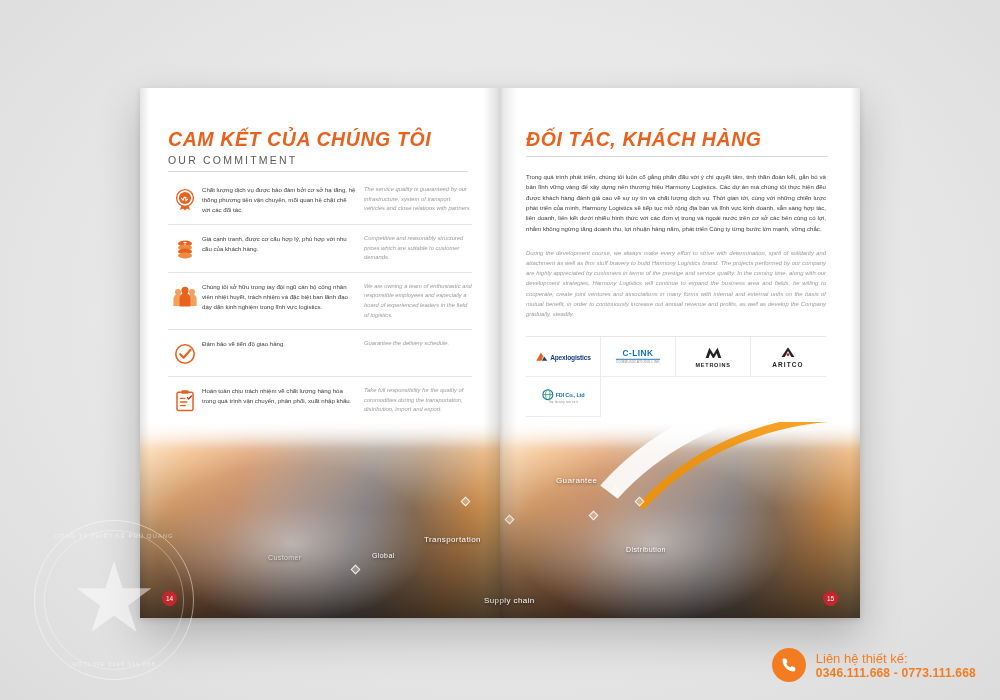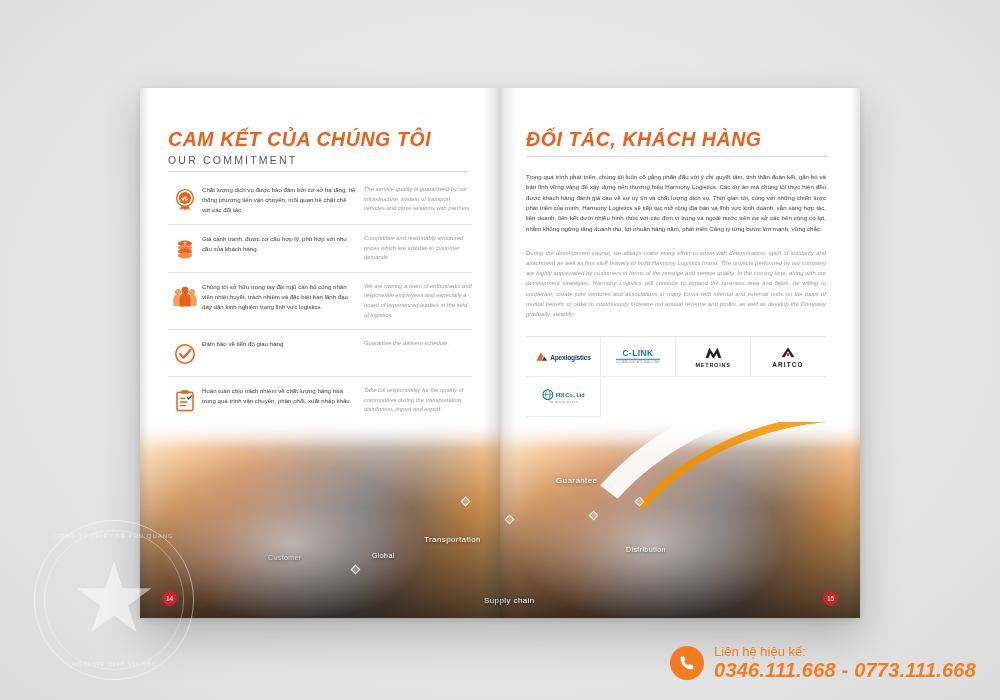--- a/index.html
+++ b/index.html
@@ -319,21 +319,21 @@
   }
   .contact-circle {
     width: 34px; height: 34px;
     border-radius: 50%;
     background: #f47c20;
     display: flex; align-items: center; justify-content: center;
     color: #fff;
     font-size: 17px;
   }
   .contact-line1 { color: #f47c20; font-size: 13px; }
-  .contact-line2 { color: #f47c20; font-size: 20px; font-weight: bold; letter-spacing: 0.2px; font-style: italic; }
+  .contact-line2 { color: #f47c20; font-size: 12px; font-weight: bold; letter-spacing: 0.2px; }
 </style>
 </head>
 <body>
 
 <div class="backdrop"></div>
 
 <div class="spread">
 
   <div class="page left">
 
@@ -535,16 +535,16 @@
   <div class="wm-text-bot">HOTLINE 0346.111.668</div>
 </div>
 
 <div class="contact">
   <div class="contact-circle">
     <svg width="18" height="18" viewBox="0 0 18 18">
       <path d="M5.2 2.4c.6 0 1 .3 1.3.9l.9 2c.2.5.1 1-.3 1.3l-.9.8c.9 1.8 2.3 3.2 4.1 4.1l.8-.9c.3-.4.8-.5 1.3-.3l2 .9c.6.3.9.7.9 1.3v1.6c0 .8-.6 1.4-1.4 1.4C7.6 15.5 2.5 10.4 2.5 3.8c0-.8.6-1.4 1.4-1.4z" fill="#fff"></path>
     </svg>
   </div>
   <div>
-    <div class="contact-line1">Liên hệ hiệu kế:</div>
+    <div class="contact-line1">Liên hệ thiết kế:</div>
     <div class="contact-line2">0346.111.668 - 0773.111.668</div>
   </div>
 </div>
 
 </body></html>

